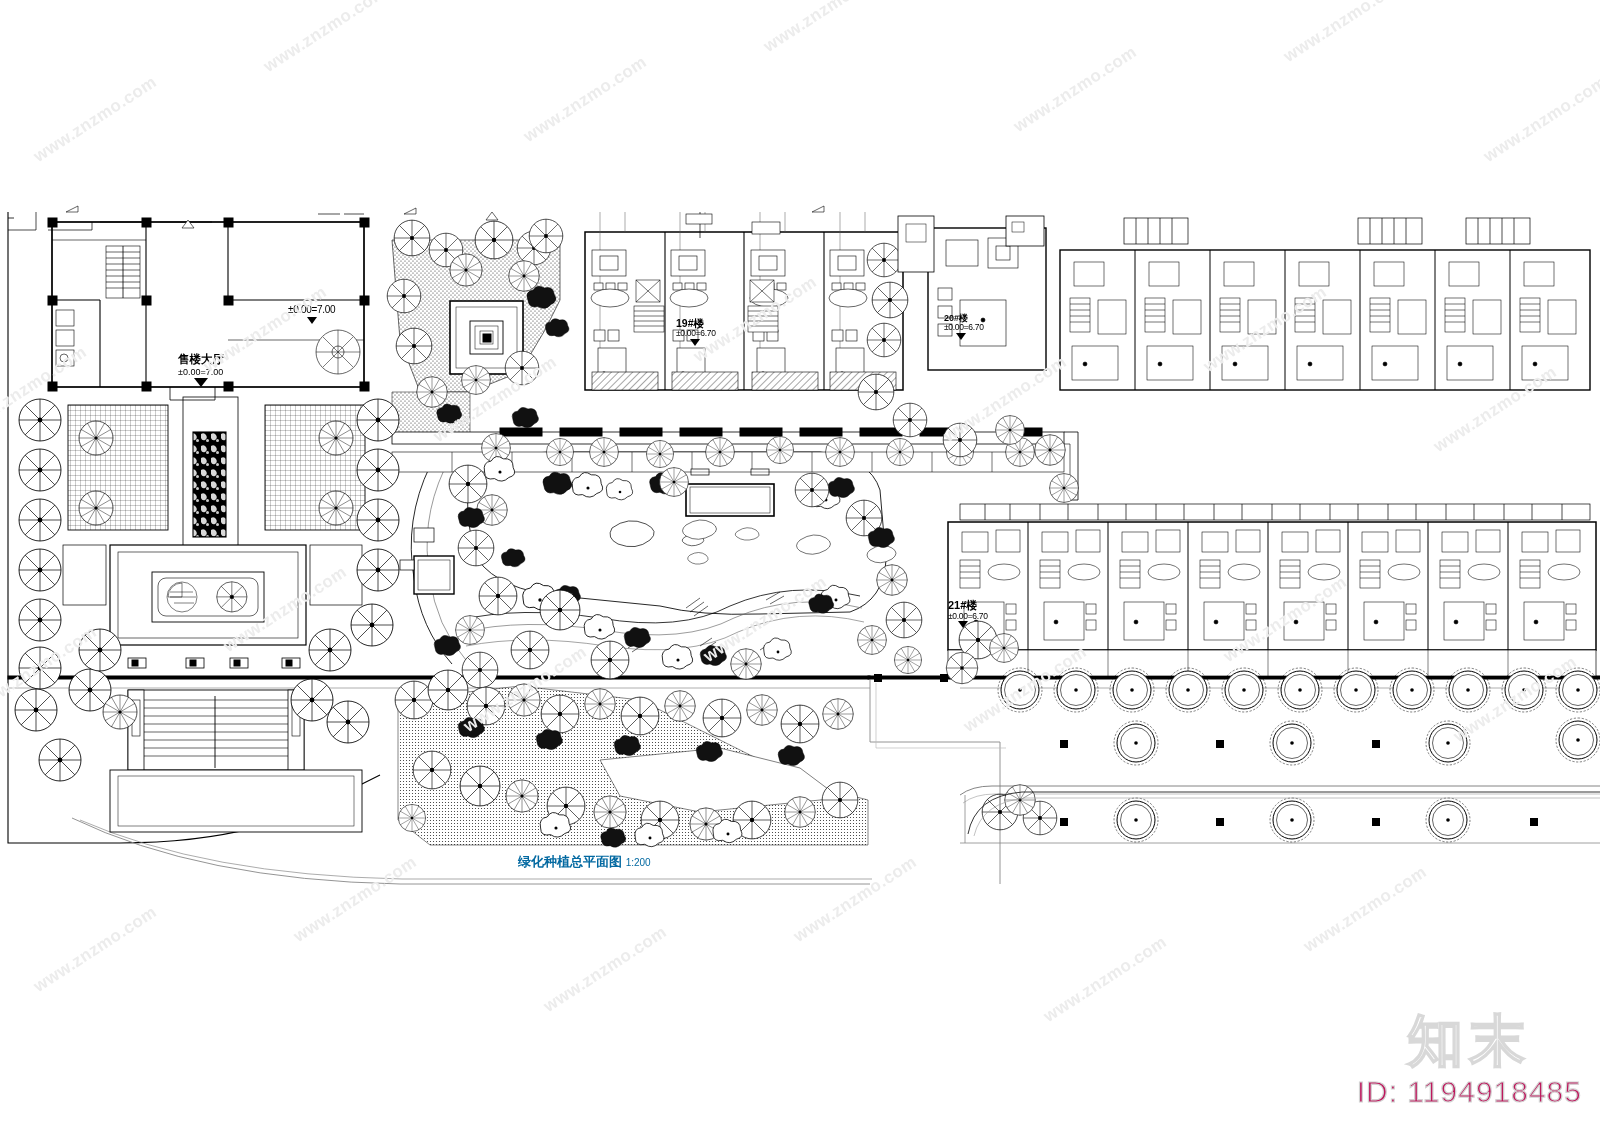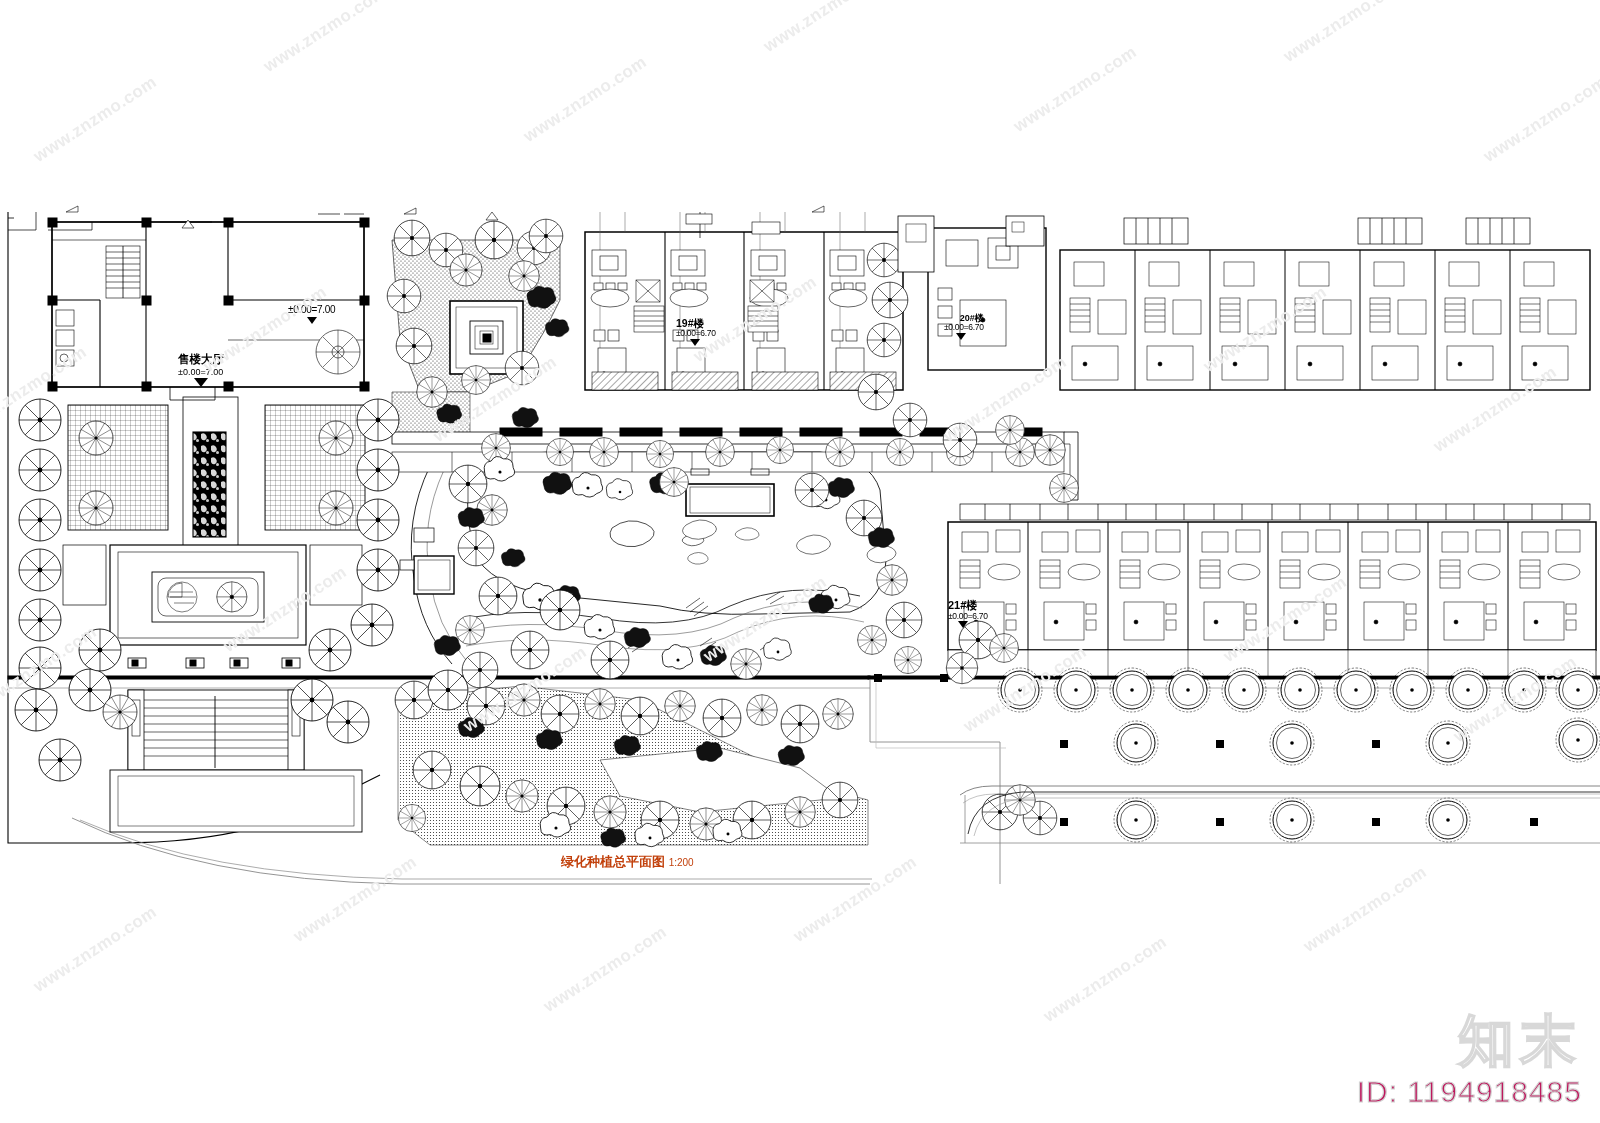--- a/index.html
+++ b/index.html
@@ -10,37 +10,37 @@
   }
   #stage{position:absolute;left:0;top:0;width:1600px;height:1123px;background:#fff;}
   svg.layer{position:absolute;left:0;top:0;width:1600px;height:1123px;}
   .wm-layer{position:absolute;left:0;top:0;width:1600px;height:1123px;pointer-events:none;}
   .wm{
     position:absolute;color:#ececec;font-size:17px;letter-spacing:.5px;
     transform:rotate(-33deg);transform-origin:left top;white-space:nowrap;
     font-family:"Liberation Sans",sans-serif;font-weight:700;
     -webkit-text-stroke:0px;
   }
-  .brandbox{position:absolute;right:18px;bottom:14px;text-align:right;}
+  .brandbox{position:absolute;right:18px;bottom:14px;text-align:center;}
   .brand-logo{
     font-family:"DejaVu Sans",sans-serif;font-size:56px;font-weight:700;
     color:#fff;-webkit-text-stroke:1.5px #d8d8d8;letter-spacing:6px;line-height:1;
   }
   .brand-id{
     margin-top:6px;font-family:"Liberation Sans",sans-serif;font-size:30px;
     color:#be185d;-webkit-text-stroke:1.2px #d3d3d3;letter-spacing:1px;
   }
   .cadlabel{
     position:absolute;font-family:"Liberation Sans","DejaVu Sans",sans-serif;
     color:#000;white-space:nowrap;line-height:1.05;
   }
   .cadlabel .zh{font-size:10.5px;font-weight:700;letter-spacing:0px;}
   .cadlabel .el{font-size:8.5px;letter-spacing:-.3px;}
   .title-main{
-    position:absolute;left:561px;top:853px;font-size:13px;font-weight:700;color:#c2410c;
+    position:absolute;left:518px;top:853px;font-size:13px;font-weight:700;color:#0369a1;
     font-family:"Liberation Sans","DejaVu Sans",sans-serif;white-space:nowrap;
   }
   .title-main .scale{font-size:10px;font-weight:400;}
   .sales-label{position:absolute;left:178px;top:352px;}
   .sales-label .zh{font-size:11.5px;font-weight:700;}
   .sales-label .el{font-size:9px;}
   .tri{width:0;height:0;border-left:7px solid transparent;border-right:7px solid transparent;border-top:9px solid #000;margin:1px auto 0;}
   .tri-s{width:0;height:0;border-left:5px solid transparent;border-right:5px solid transparent;border-top:7px solid #000;margin:1px auto 0;}
 </style>
 </head>
@@ -982,21 +982,21 @@
     <div class="el" style="font-size:10px;">±0.00=7.00</div>
     <div class="tri-s"></div>
   </div>
 
   <div class="cadlabel" style="left:676px;top:318px;">
     <div class="zh">19#楼</div>
     <div class="el">±0.00=6.70</div>
     <div class="tri-s" style="margin-left:14px;"></div>
   </div>
 
-  <div class="cadlabel" style="left:944px;top:314px;text-align:right;">
+  <div class="cadlabel" style="left:944px;top:314px;">
     <div class="zh" style="font-size:9px;">20#楼</div>
     <div class="el">±0.00=6.70</div>
     <div class="tri-s" style="margin-left:12px;"></div>
   </div>
 
   <div class="cadlabel" style="left:948px;top:600px;">
     <div class="zh" style="font-size:11px;">21#楼</div>
     <div class="el">±0.00=6.70</div>
     <div class="tri-s" style="margin-left:10px;"></div>
   </div>

